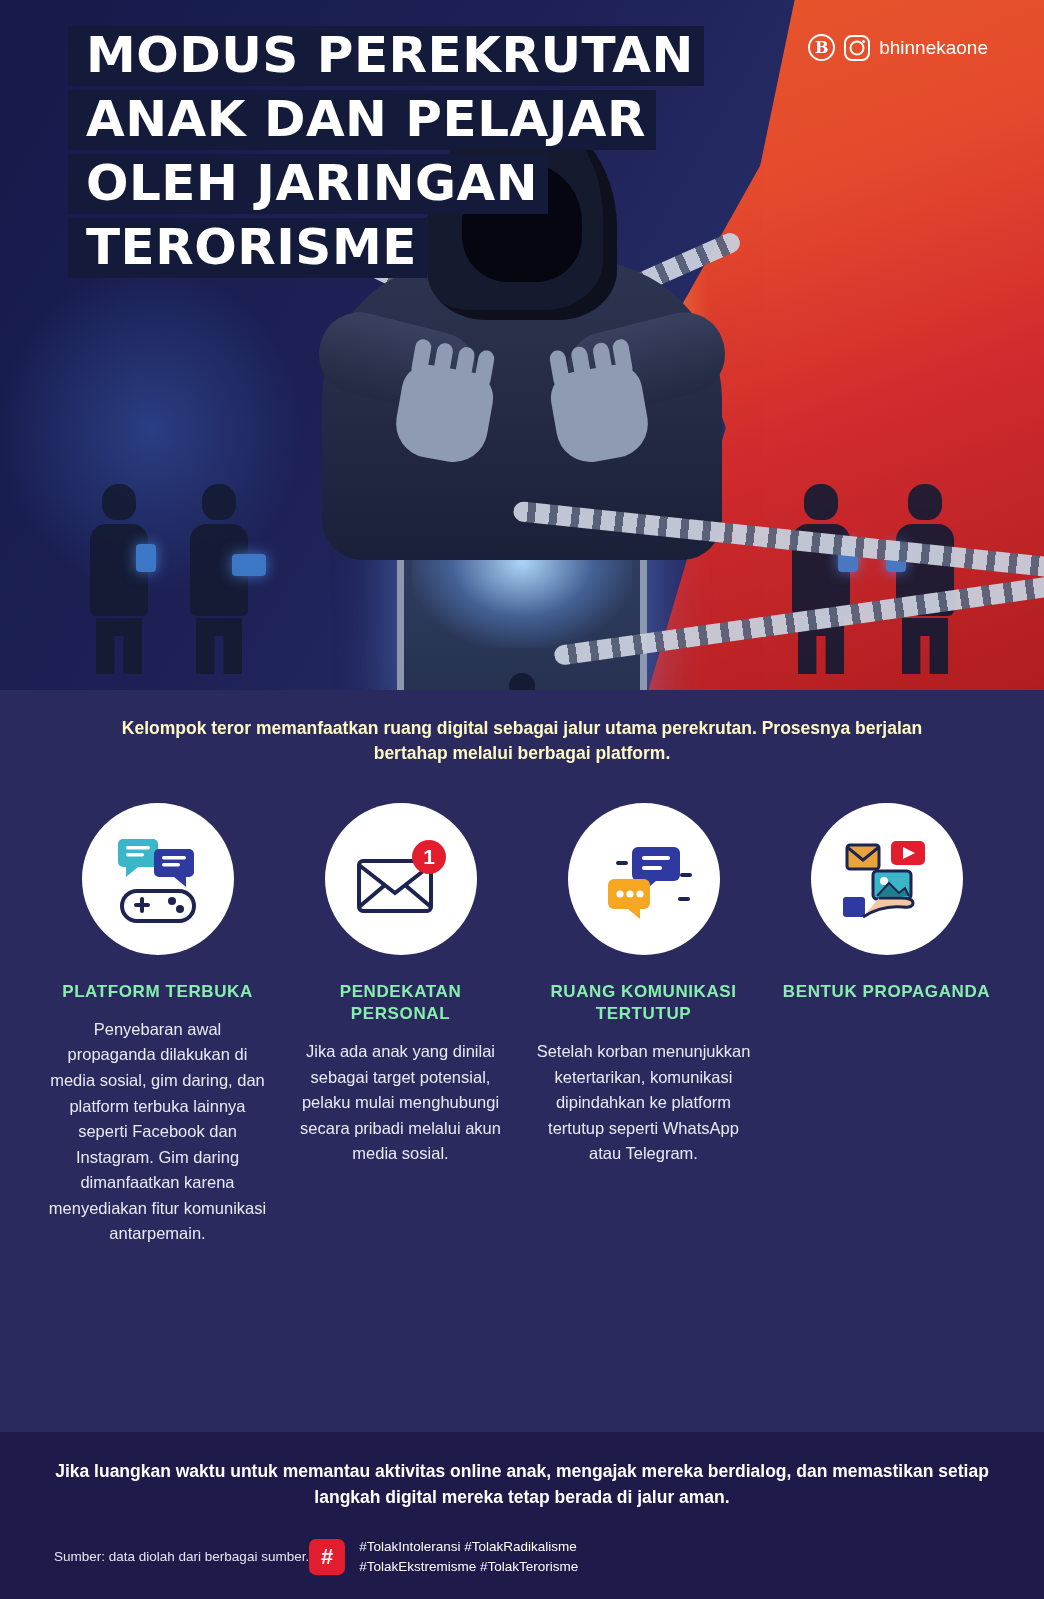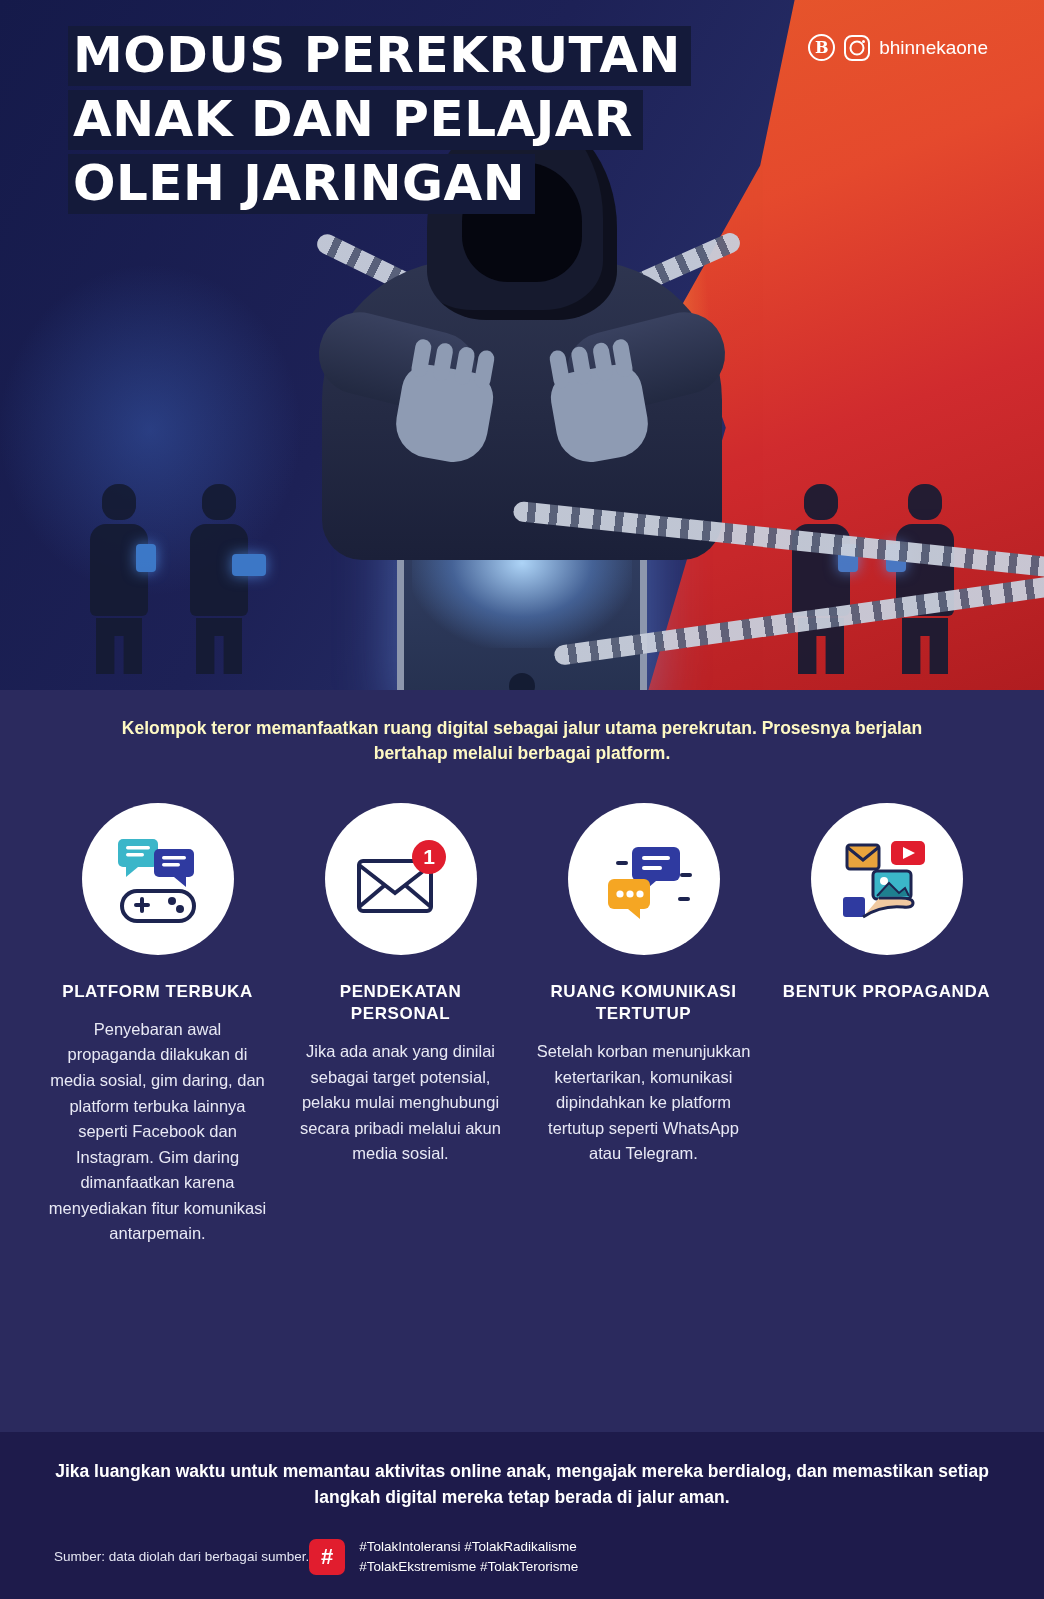--- a/index.html
+++ b/index.html
@@ -226,21 +226,21 @@
     z-index: 5;
   }
   .title-line {
     display: inline-block;
     background: #141a3a;
     color: #ffffff;
     font-weight: 800;
     font-size: 50px;
     letter-spacing: .5px;
     line-height: 1.04;
-    padding: 3px 10px 5px 5px;
+    padding: 3px 10px 5px 18px;
     margin-bottom: 4px;
     text-transform: uppercase;
     font-family: "DejaVu Sans", sans-serif;
   }
   .brand {
     position: absolute;
     right: 56px; top: 34px;
     display: flex; align-items: center; gap: 9px;
     z-index: 6;
   }
@@ -290,21 +290,21 @@
   }
   .col { width: 25%; text-align: center; padding: 0 8px; }
   .circ {
     width: 152px; height: 152px; border-radius: 50%;
     background: #ffffff;
     margin: 0 auto 26px;
     display: flex; align-items: center; justify-content: center;
     position: relative;
   }
   .col h3 {
-    color: #ffffff;
+    color: #86efac;
     font-size: 17px;
     font-weight: 800;
     letter-spacing: .6px;
     line-height: 1.3;
     margin-bottom: 14px;
   }
   .col p {
     color: #e8e9f5;
     font-size: 16.5px;
     line-height: 1.55;
@@ -407,20 +407,21 @@
         </div>
       <div class="chain c3"></div>
       <div class="chain c4"></div>
 
     </div>
 
     <div class="title-block">
       <div class="title-line">MODUS PEREKRUTAN</div><br>
       <div class="title-line">ANAK DAN PELAJAR</div><br>
       <div class="title-line">OLEH JARINGAN</div><br>
+      <div class="title-line">TERORISME</div>
     </div>
 
     <div class="brand">
       <div class="b-ico">B</div>
       <div class="ig-ico"></div>
       <div class="handle">bhinnekaone</div>
     </div>
   </div>
 
   <div class="intro">

